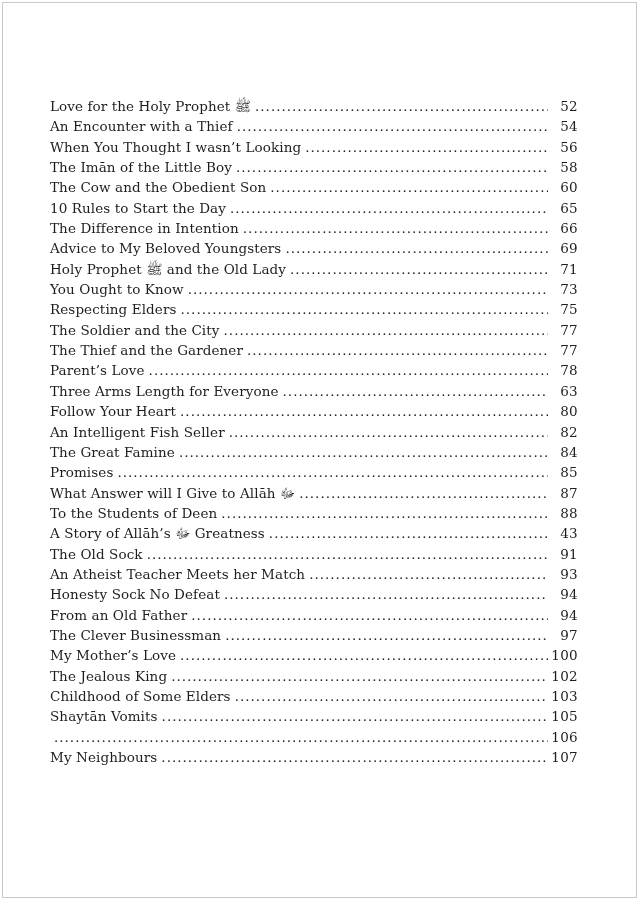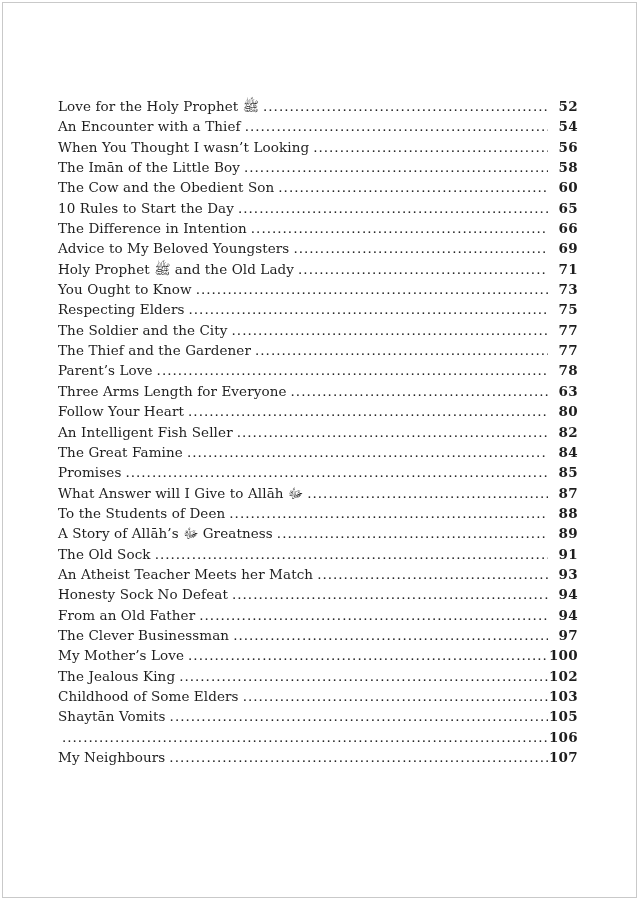--- a/index.html
+++ b/index.html
@@ -31,40 +31,39 @@
     right: 62px;
   }
   .toc-row {
     display: flex;
     align-items: flex-start;
     height: 20.35px;
     line-height: 20.35px;
     font-size: 13.5px;
     color: #1e1e1e;
     white-space: nowrap;
-    margin-left: 8px;
   }
   .toc-title {
     flex: 0 0 auto;
     letter-spacing: 0.1px;
   }
   .toc-leader {
     flex: 1 1 auto;
     overflow: hidden;
     white-space: nowrap;
     letter-spacing: 1px;
     padding-left: 4px;
     padding-right: 6px;
     color: #1e1e1e;
   }
   .toc-page {
     flex: 0 0 auto;
     min-width: 30px;
     text-align: right;
-    font-weight: 700;
+    font-weight: 400;
     letter-spacing: 0.3px;
   }
 </style>
 </head>
 <body>
 
 <div class="page-frame"></div>
 
 <div class="toc" id="toc">
   <div class="toc-row">
@@ -189,21 +188,21 @@
 
   <div class="toc-row">
     <span class="toc-title">To the Students of Deen</span>
     <span class="toc-leader" aria-hidden="true">............................................................................................................................................................................................................................</span>
     <span class="toc-page">88</span>
   </div>
 
   <div class="toc-row">
     <span class="toc-title">A Story of Allāh’s ﷻ Greatness</span>
     <span class="toc-leader" aria-hidden="true">............................................................................................................................................................................................................................</span>
-    <span class="toc-page">89</span>
+    <span class="toc-page">43</span>
   </div>
 
   <div class="toc-row">
     <span class="toc-title">The Old Sock</span>
     <span class="toc-leader" aria-hidden="true">............................................................................................................................................................................................................................</span>
     <span class="toc-page">91</span>
   </div>
 
   <div class="toc-row">
     <span class="toc-title">An Atheist Teacher Meets her Match</span>

